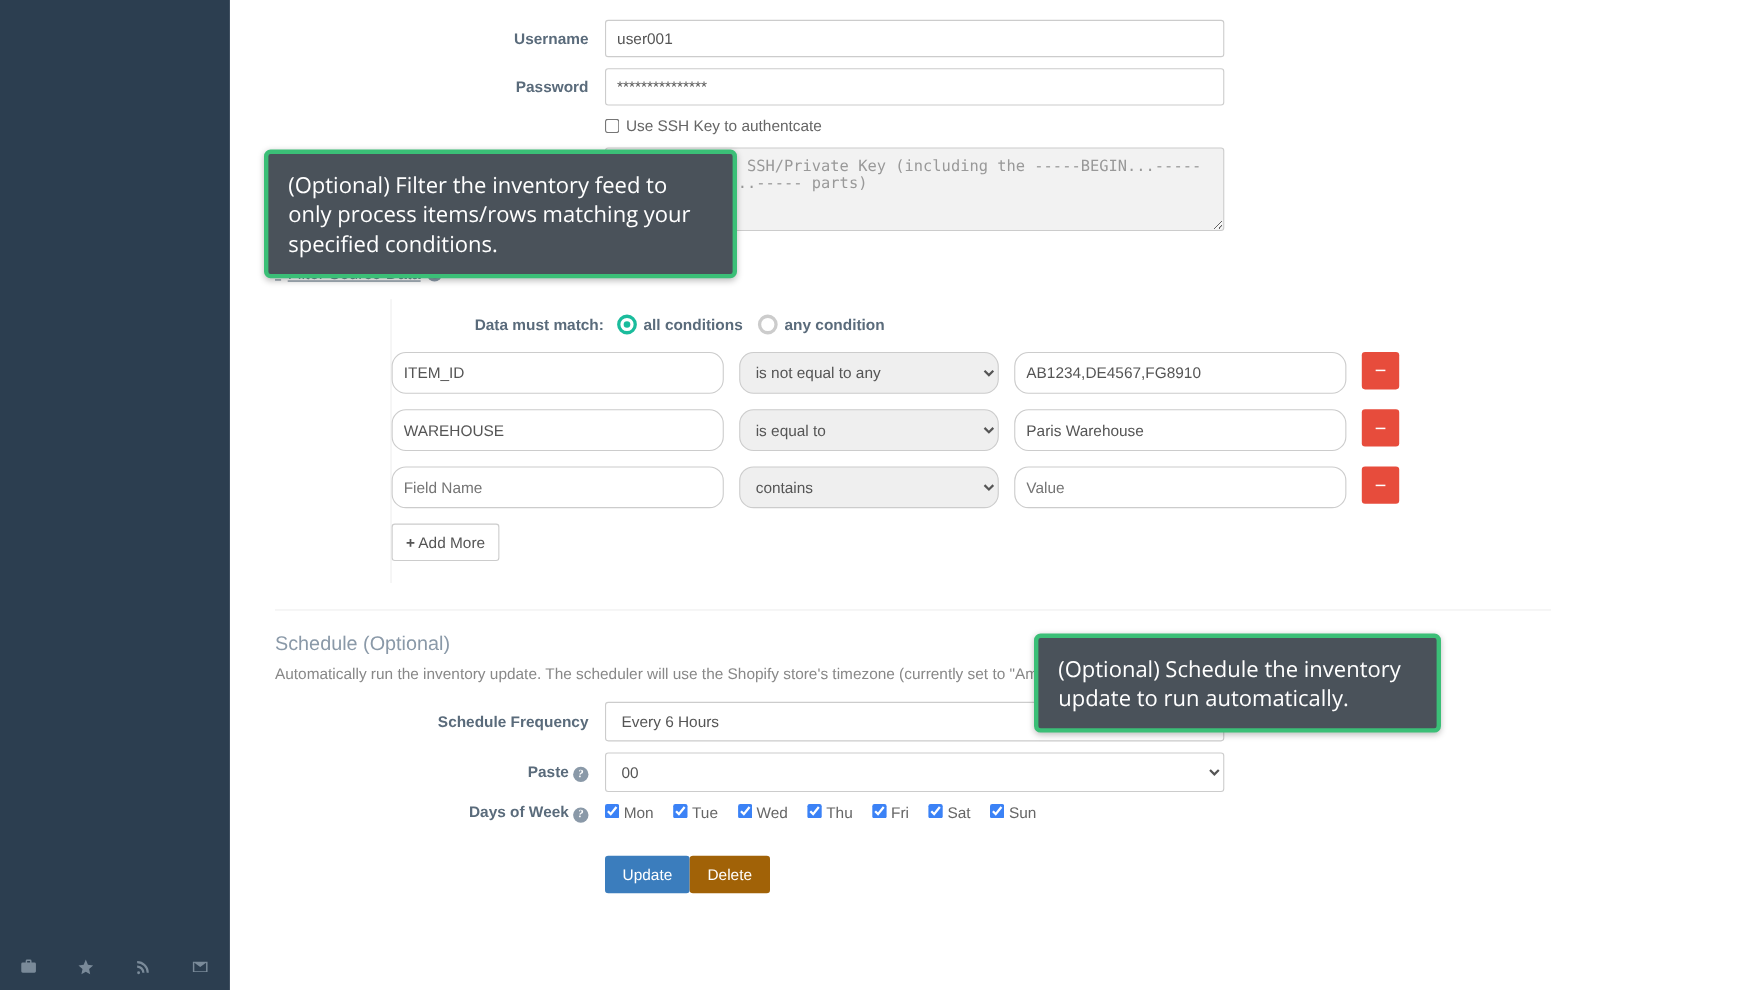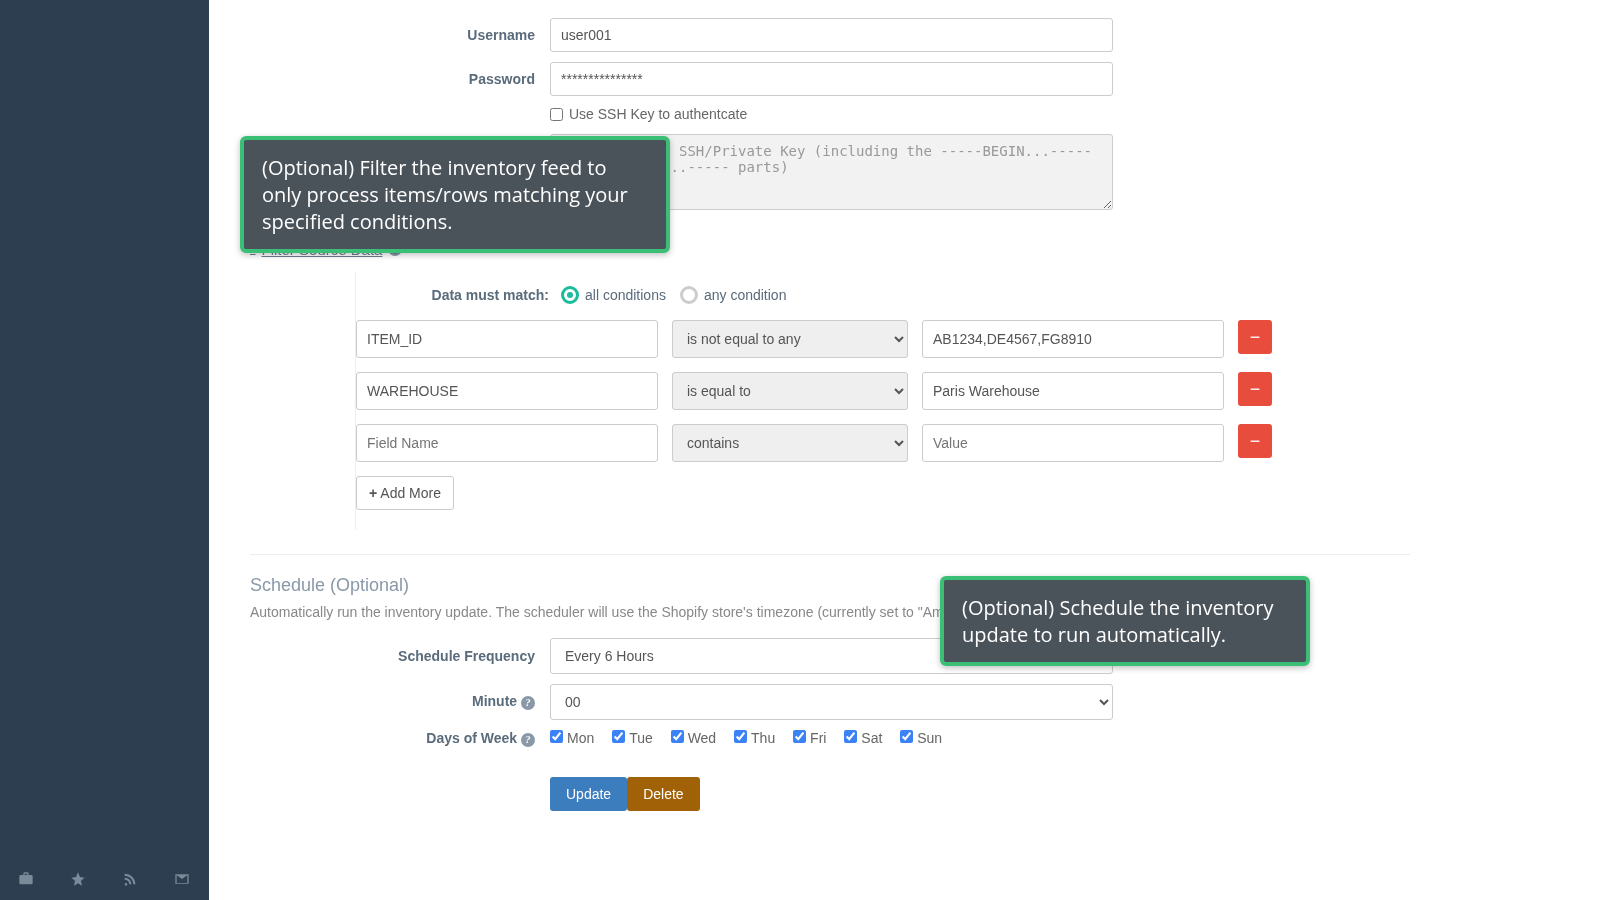--- a/index.html
+++ b/index.html
@@ -20,28 +20,28 @@
   .form-row textarea { height: 76px; resize: vertical; background: #f2f2f2; color: #777; }
   .form-row input::placeholder, .form-row textarea::placeholder { color: #999; }
   .checkbox-inline { display: inline-flex; align-items: center; gap: 6px; color: #666; }
   
   .section-link { color: #6b7d8c; text-decoration: underline; font-size: 15px; margin: 18px 0 14px 0; display: inline-flex; align-items: center; gap: 6px; cursor: pointer; }
   .section-link .chev { font-size: 11px; color: #999; text-decoration: none; }
   .info-icon { display:inline-block; width:14px; height:14px; border-radius:50%; background:#8a99a8; color:#fff; font-size:10px; line-height:14px; text-align:center; font-weight:bold; font-style: italic; font-family: serif; }
   
   .match-row { display:flex; align-items:center; margin-bottom: 16px; }
   .match-row .mlabel { width: 205px; text-align: right; padding-right: 12px; font-weight: 600; color: #5a6b7b; }
-  .radio-wrap { display: inline-flex; align-items: center; gap: 6px; margin-right: 14px; font-weight: 400; color: #5a6b7b; cursor: pointer; }
+  .radio-wrap { display: inline-flex; align-items: center; gap: 6px; margin-right: 14px; font-weight: 700; color: #5a6b7b; cursor: pointer; }
   .radio-circle { width: 18px; height: 18px; border-radius: 50%; border: 3px solid #ccc; display:inline-block; position:relative; }
   .radio-circle.checked { border-color: #1abc9c; }
   .radio-circle.checked::after { content:''; position:absolute; left:3px; top:3px; width:6px; height:6px; border-radius:50%; background:#1abc9c; }
   
   .filter-block { margin-left: 105px; border-left: 1px solid #eee; padding: 14px 0 20px 0; }
   .filter-row { display:flex; gap:14px; margin-bottom: 14px; padding-left: 0; }
-  .filter-row input, .filter-row select { padding: 9px 10px; border:1px solid #ccc; border-radius:3px; font-size:14px; color:#555; }
+  .filter-row input, .filter-row select { padding: 9px 10px; border:1px solid #ccc; border-radius:13px; font-size:14px; color:#555; }
   .filter-row .col-a { width: 302px; }
   .filter-row .col-b { width: 236px; }
   .filter-row .col-c { width: 302px; }
   .btn-red { width: 34px; height: 34px; background: #e74c3c; border:none; border-radius:3px; color:#fff; font-size:18px; line-height:1; cursor:pointer; display:flex; align-items:center; justify-content:center; }
   .btn-add { padding: 8px 12px; border:1px solid #ccc; background:#fff; border-radius:3px; color:#555; cursor:pointer; font-size:14px;text-align:center; }
   
   hr.sep { border: none; border-top: 1px solid #eee; margin: 24px 0 20px 0; }
   
   .sched-title { color: #8a99a8; font-size: 18px; font-weight: 400; margin-bottom: 8px; }
   .sched-desc { color: #888; font-size: 14px; margin-bottom: 18px; }
@@ -165,21 +165,21 @@
   <div class="sched-title">Schedule (Optional)</div>
   <div class="sched-desc">Automatically run the inventory update. The scheduler will use the Shopify store's timezone (currently set to "America/New_York").</div>
 
 
   <div class="form-row">
     <div class="lbl">Schedule Frequency</div>
     <div class="ctrl"><select><option>Every 6 Hours</option></select></div>
   </div>
 
   <div class="form-row">
-    <div class="lbl"><span>Minute</span> <span class="info-icon">?</span></div>
+    <div class="lbl"><span>Paste</span> <span class="info-icon">?</span></div>
     <div class="ctrl"><select><option>00</option></select></div>
   </div>
 
   <div class="form-row">
     <div class="lbl"><span>Days of Week</span> <span class="info-icon">?</span></div>
     <div class="ctrl days-row">
       <label><input type="checkbox" checked="" style=""><span>Mon</span></label>
       <label><input type="checkbox" checked="" style=""><span>Tue</span></label>
       <label><input type="checkbox" checked="" style=""><span>Wed</span></label>
       <label><input type="checkbox" checked="" style=""><span>Thu</span></label>

